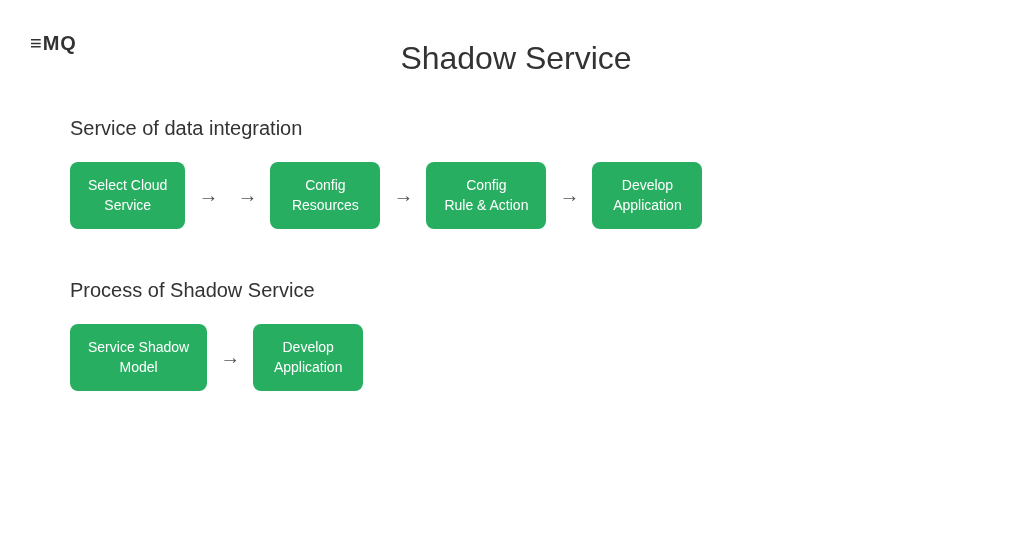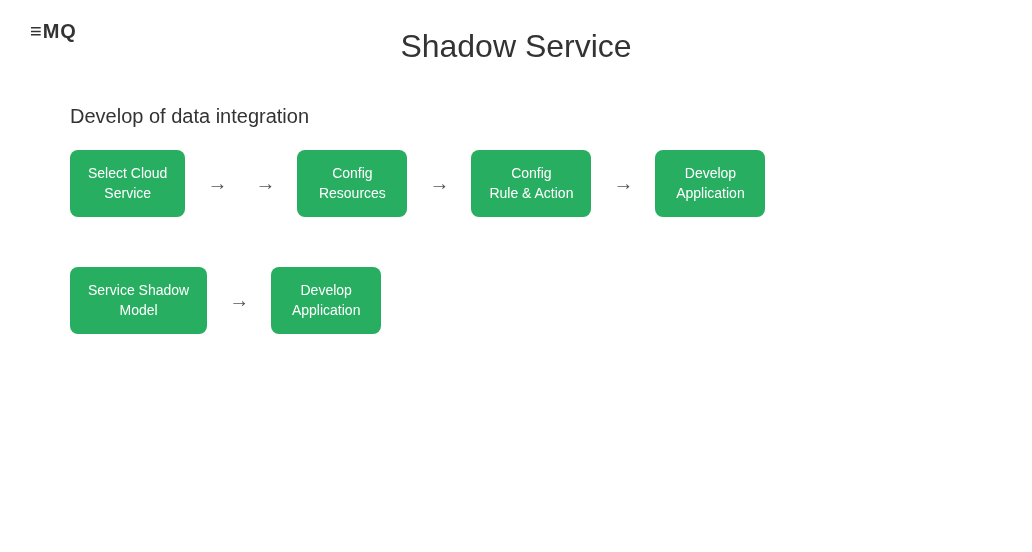--- a/index.html
+++ b/index.html
@@ -12,34 +12,34 @@
       width: 1032px;
       height: 552px;
       background: #ffffff;
       font-family: -apple-system, BlinkMacSystemFont, 'Segoe UI', sans-serif;
       overflow: hidden;
       position: relative;
     }
 
     .logo {
       position: absolute;
-      top: 20px;
+      top: 32px;
       left: 30px;
       font-size: 20px;
       font-weight: 600;
       color: #333;
       letter-spacing: 1px;
     }
 
     .page-title {
       text-align: center;
       font-size: 32px;
       font-weight: 400;
       color: #333;
-      padding-top: 28px;
+      padding-top: 40px;
     }
 
     .section {
       padding: 0 70px;
     }
 
     .section-title {
       font-size: 20px;
       color: #333;
       font-weight: 400;
@@ -50,21 +50,21 @@
       margin-top: 40px;
     }
 
     .section-2 {
       margin-top: 50px;
     }
 
     .flow-container {
       display: flex;
       align-items: center;
-      gap: 16px;
+      gap: 7px;
     }
 
     .flow-step {
       background: #27ae60;
       color: white;
       border-radius: 8px;
       padding: 14px 18px;
       text-align: center;
       font-size: 14px;
       font-weight: 500;
@@ -86,38 +86,39 @@
     }
   </style>
 </head>
 <body>
 
 <div class="logo">≡MQ</div>
 
 <h1 class="page-title">Shadow Service</h1>
 
 <div class="section section-1">
-  <div class="section-title">Develop of data integration</div>
+  <div class="section-title">Service of data integration</div>
   <div class="flow-container" id="flow1">
       <div class="flow-step" style="white-space: pre-line;">Select Cloud
 Service</div>
       <div class="flow-arrow">→</div>
       <div class="flow-arrow">→</div>
       <div class="flow-step" style="white-space: pre-line;">Config
 Resources</div>
       <div class="flow-arrow">→</div>
       <div class="flow-step" style="white-space: pre-line;">Config
 Rule &amp; Action</div>
       <div class="flow-arrow">→</div>
       <div class="flow-step" style="white-space: pre-line;">Develop
 Application</div>
     </div>
 </div>
 
 <div class="section section-2">
+  <div class="section-title">Process of Shadow Service</div>
   <div class="flow-container" id="flow2">
       <div class="flow-step" style="white-space: pre-line;">Service Shadow
 Model</div>
       <div class="flow-arrow">→</div>
       <div class="flow-step" style="white-space: pre-line;">Develop
 Application</div>
     </div>
 </div>
 
 </body></html>

